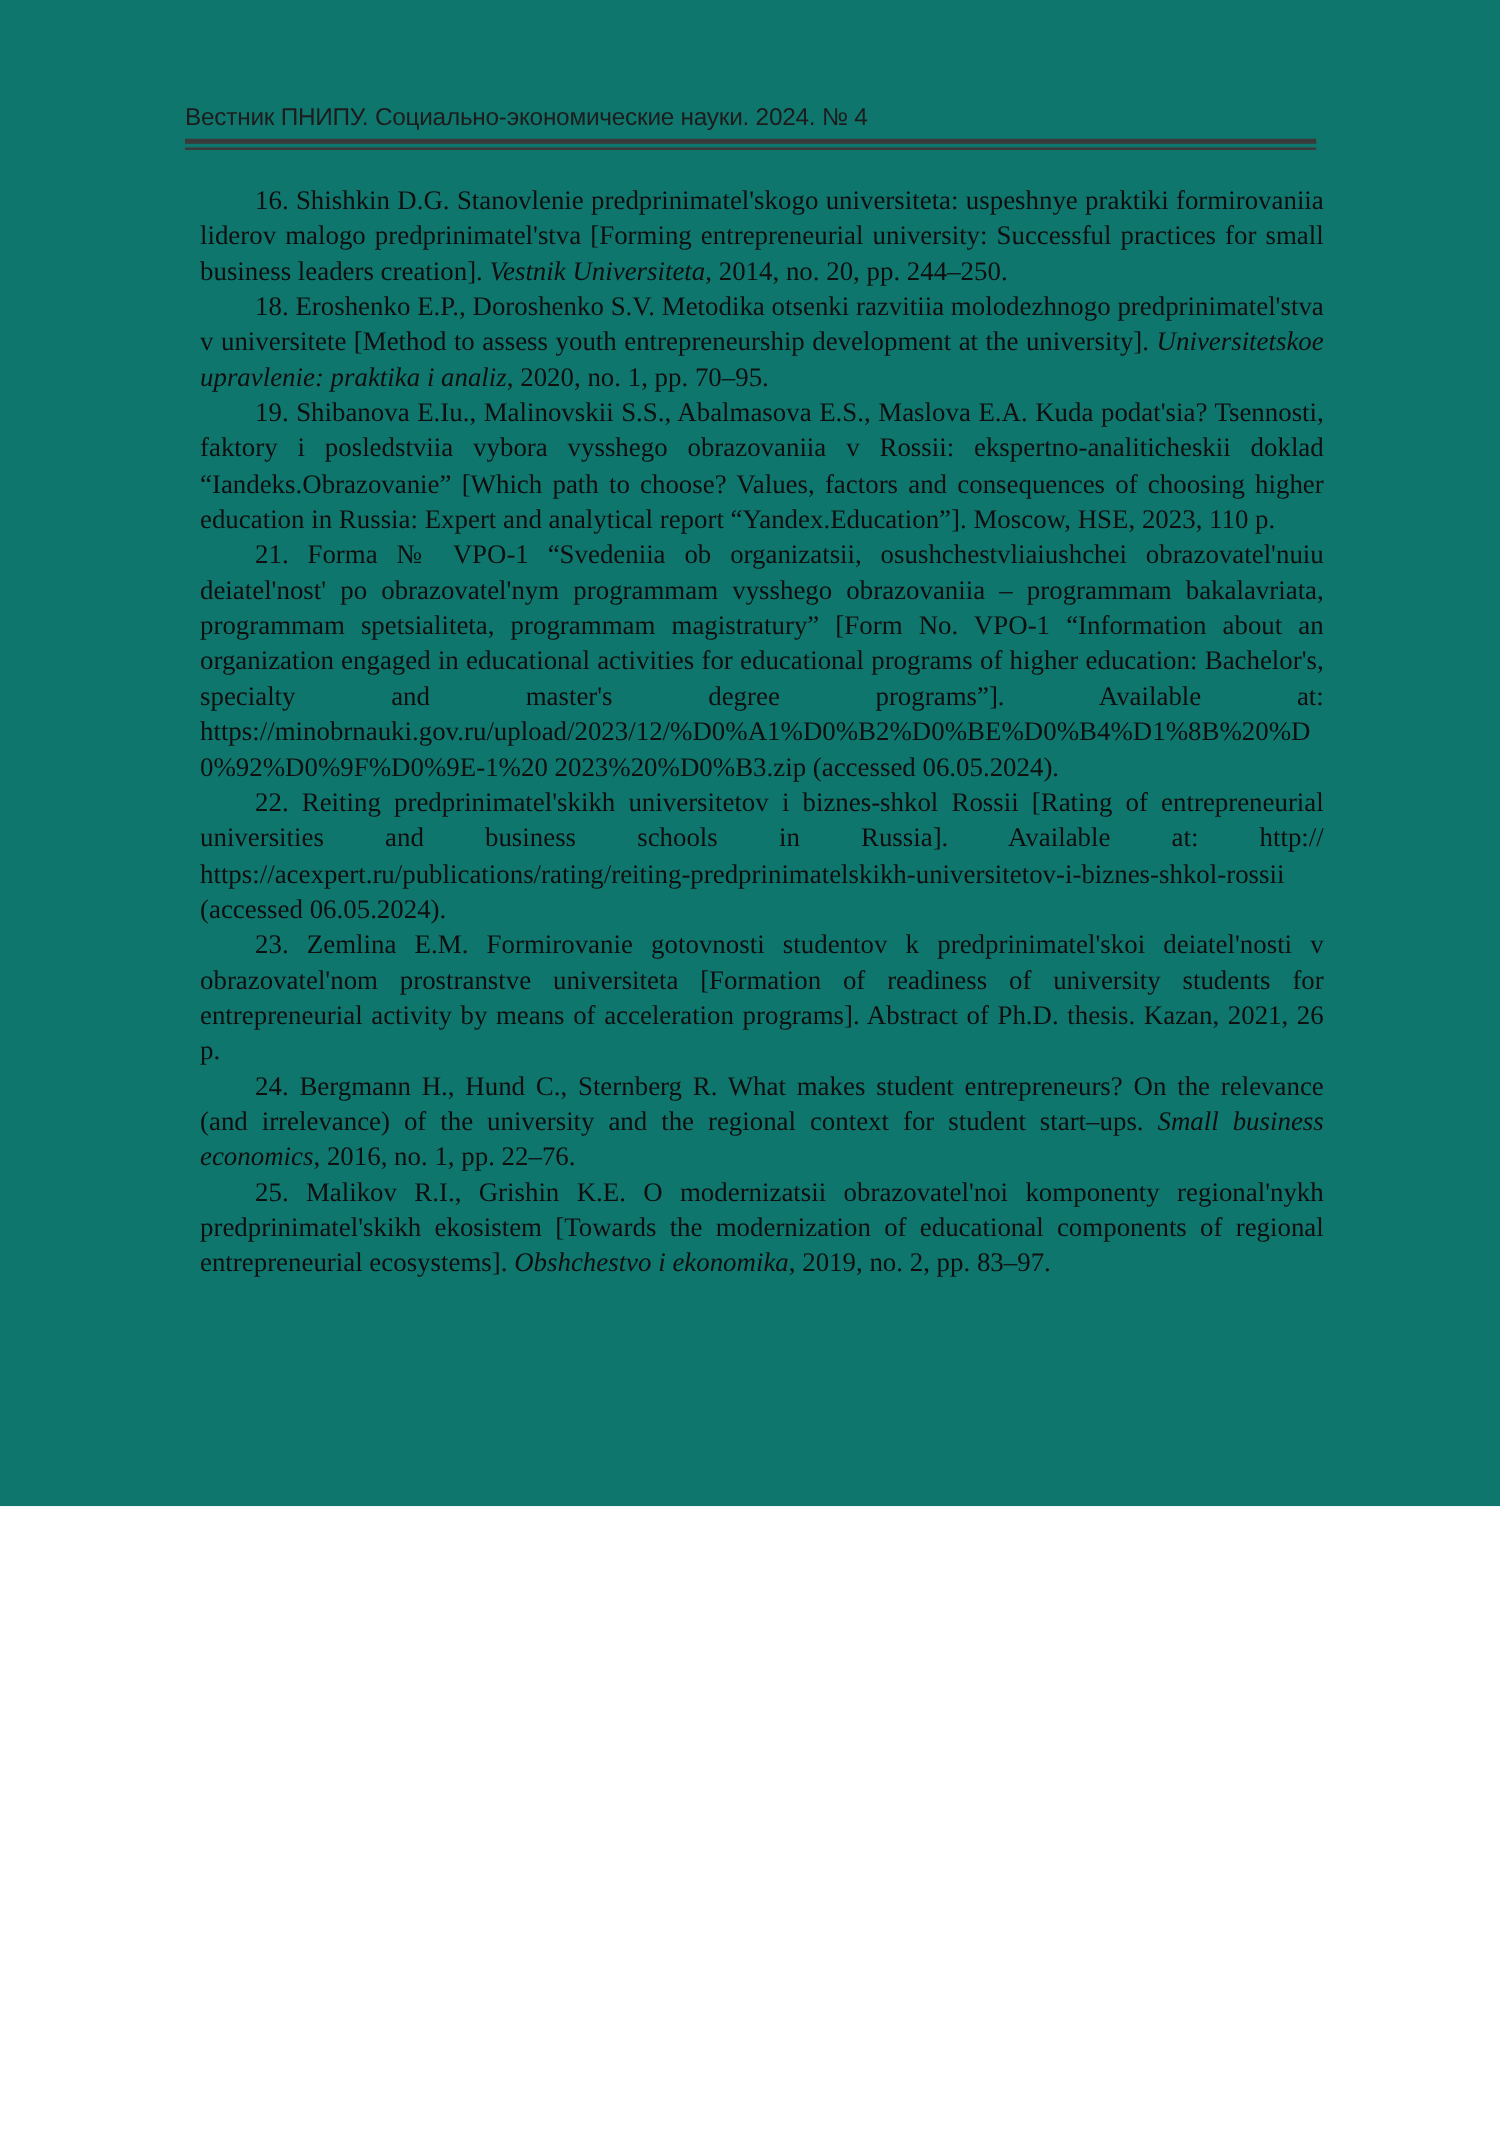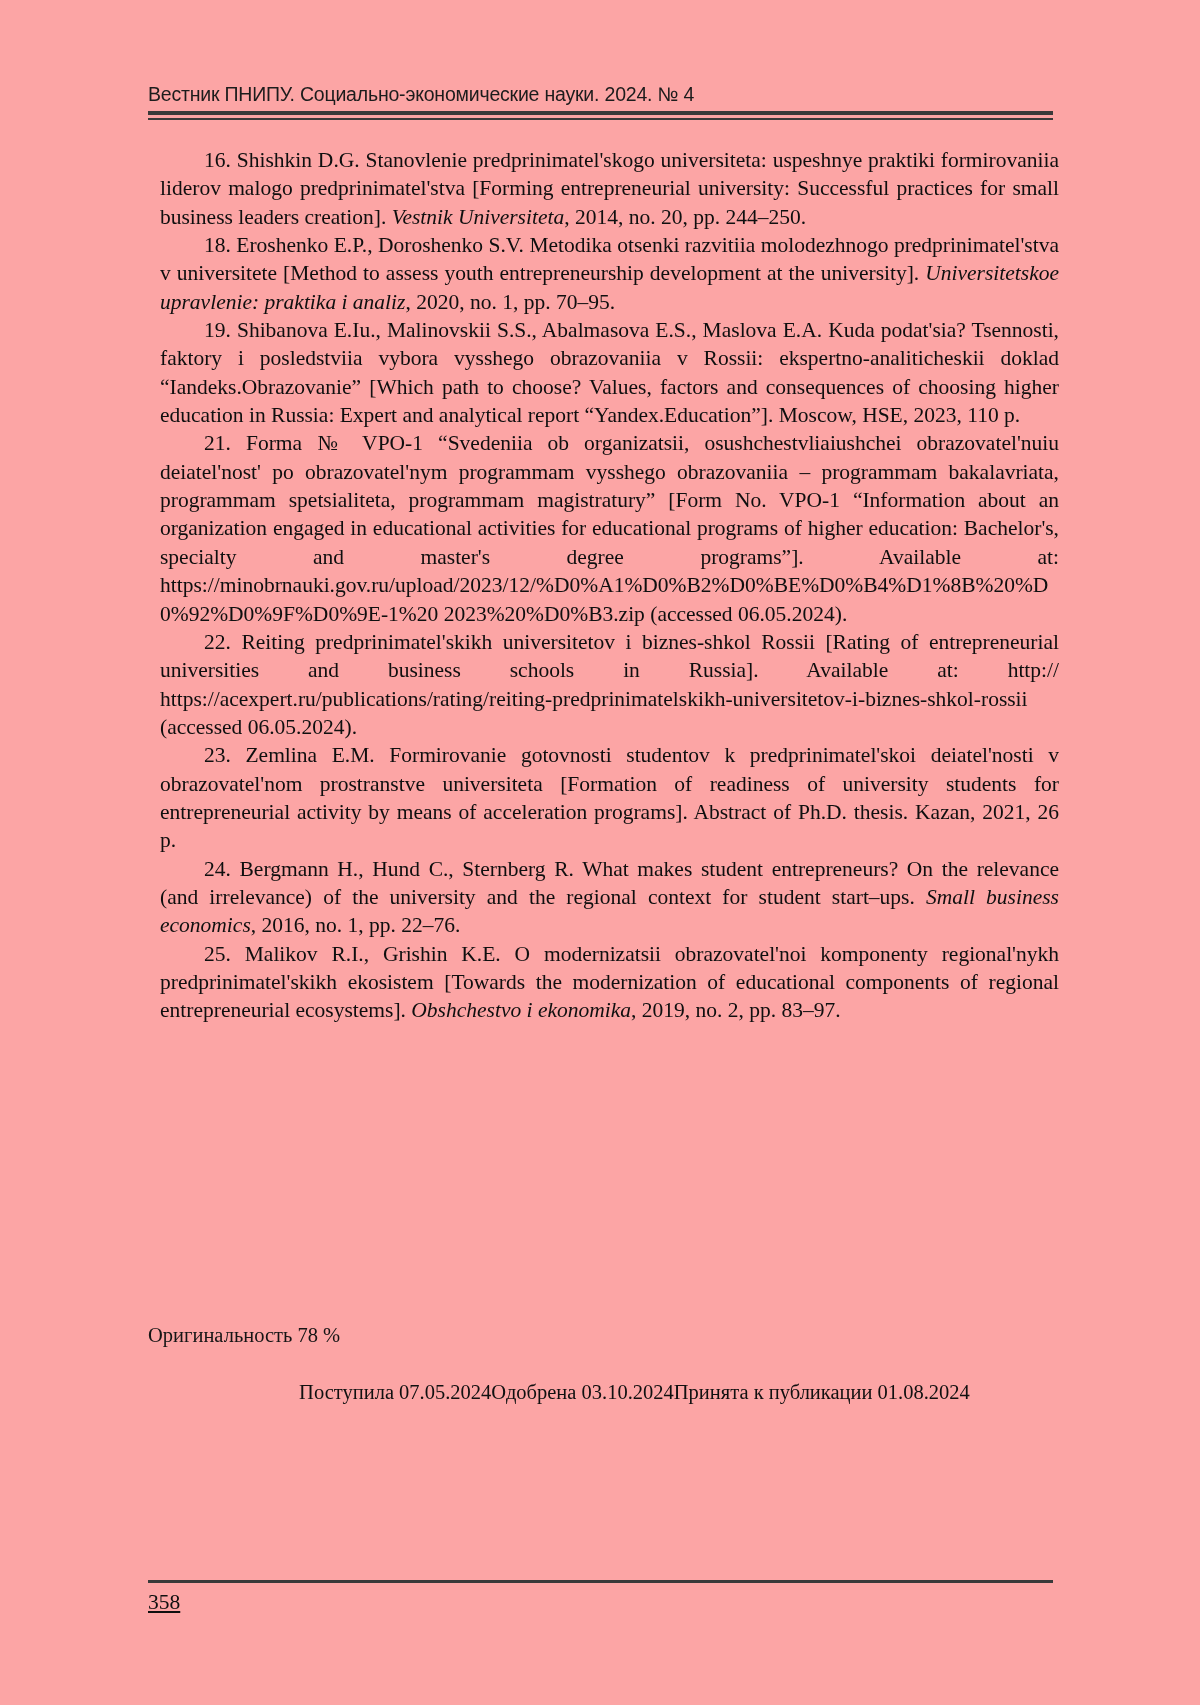--- a/index.html
+++ b/index.html
@@ -2,22 +2,22 @@
 <html><head>
 <meta charset="utf-8">
 <style>
   * { margin: 0; padding: 0; box-sizing: border-box; }
   html, body { background: #ffffff; }
   body { font-family: "Liberation Serif", serif; }
 
   .page {
     position: relative;
     width: 1200px;
-    height: 1705px;
-    background: #fca5a5;
+    height: 1205px;
+    background: #0f766e;
     color: #111111;
     overflow: hidden;
   }
 
   .running-head {
     position: absolute;
     top: 83px;
     left: 148px;
     width: 905px;
     font-family: "Liberation Sans", sans-serif;

